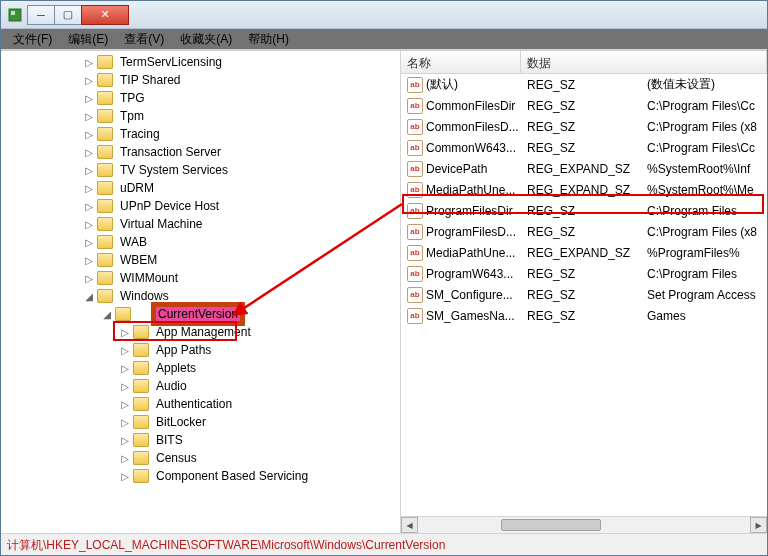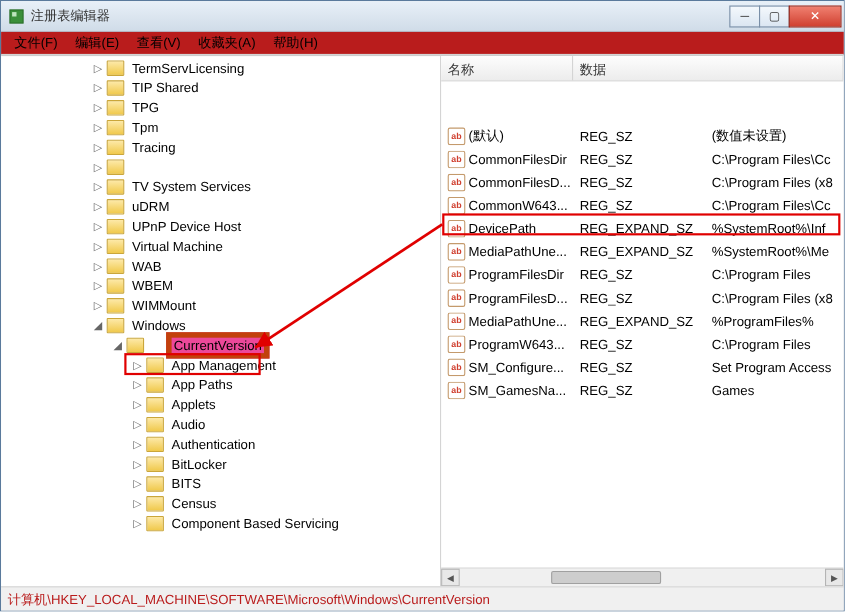--- a/index.html
+++ b/index.html
@@ -9,27 +9,27 @@
 
 
 .titlebar { height: 28px; background: linear-gradient(#e8f0f8, #d0dce8); display: flex; align-items: center; padding-left: 6px; border-bottom: 1px solid #b0c0d0; }
 .titlebar .icon { width: 16px; height: 16px; margin-right: 5px; }
 .titlebar .title { flex: 1; color: #333; }
 .win-controls { display: flex; height: 20px; margin-right: 2px; }
 .win-btn { width: 28px; height: 20px; border: 1px solid #7a8fa8; background: linear-gradient(#f4f8fc,#dbe6f2); margin-left: -1px; display:flex; align-items:center; justify-content:center; font-size:11px; color:#333; }
 .win-btn.close { width: 48px; background: linear-gradient(#f08070,#d04030); color:#fff; border-color:#a02010; }
 
 
-.menubar { height: 21px; background: #b91c1c; display:flex; align-items:center; padding-left:4px; border-bottom:1px solid #d4d4d4; }
+.menubar { height: 21px; background: #737373; display:flex; align-items:center; padding-left:4px; border-bottom:1px solid #d4d4d4; }
 .menubar span { padding: 2px 8px; cursor:default; }
 
 
 .main { flex:1; display:flex; background:#fff; border-top:1px solid #ccc; overflow:hidden; }
 .tree-pane { width: 400px; overflow:auto; border-right:1px solid #d4d4d4; padding-top:2px; }
-.list-pane { flex:1; display:flex; flex-direction:column; overflow:hidden;gap:39px; }
+.list-pane { flex:1; display:flex; flex-direction:column; overflow:hidden; }
 
 
 .tree { list-style:none; }
 .tree-item { display:flex; align-items:center; height:18px; white-space:nowrap; }
 .tree-item .expander { width:16px; text-align:center; color:#666; font-size:10px; cursor:default; }
 .tree-item .folder { width:16px; height:14px; background: linear-gradient(#fde9a8,#f0c94c); border:1px solid #caa63a; border-radius:1px; margin-right:4px; flex-shrink:0; }
 .tree-item .label { padding:1px 3px; }
 .tree-item.selected .label { background:#ec4899; border:5px solid #c2410c; padding:0 2px;margin-left:16px; }
 .tree-children { margin-left: 18px; }
 
@@ -60,21 +60,20 @@
 </head>
 <body>
 
 <div class="window">
 
   <div class="titlebar">
     <svg class="icon" viewBox="0 0 16 16">
         <rect x="2" y="2" width="12" height="12" fill="#3a8f3a" stroke="#2a6f2a"></rect>
         <rect x="4" y="4" width="4" height="4" fill="#bde5bd"></rect>
       </svg>
-    <div class="title">注册表编辑器</div>
     <div class="win-controls">
       <div class="win-btn">─</div>
       <div class="win-btn">▢</div>
       <div class="win-btn close">✕</div>
     </div>
   </div>
 
   <div class="menubar">
     <span>文件(F)</span>
     <span>编辑(E)</span>
@@ -108,20 +107,21 @@
             <span class="label">Tpm</span>
           </div>
           <div class="tree-item">
             <span class="expander">▷</span>
             <span class="folder"></span>
             <span class="label">Tracing</span>
           </div>
           <div class="tree-item">
             <span class="expander">▷</span>
             <span class="folder"></span>
+            <span class="label">Transaction Server</span>
           </div>
           <div class="tree-item">
             <span class="expander">▷</span>
             <span class="folder"></span>
             <span class="label">TV System Services</span>
           </div>
           <div class="tree-item">
             <span class="expander">▷</span>
             <span class="folder"></span>
             <span class="label">uDRM</span>

